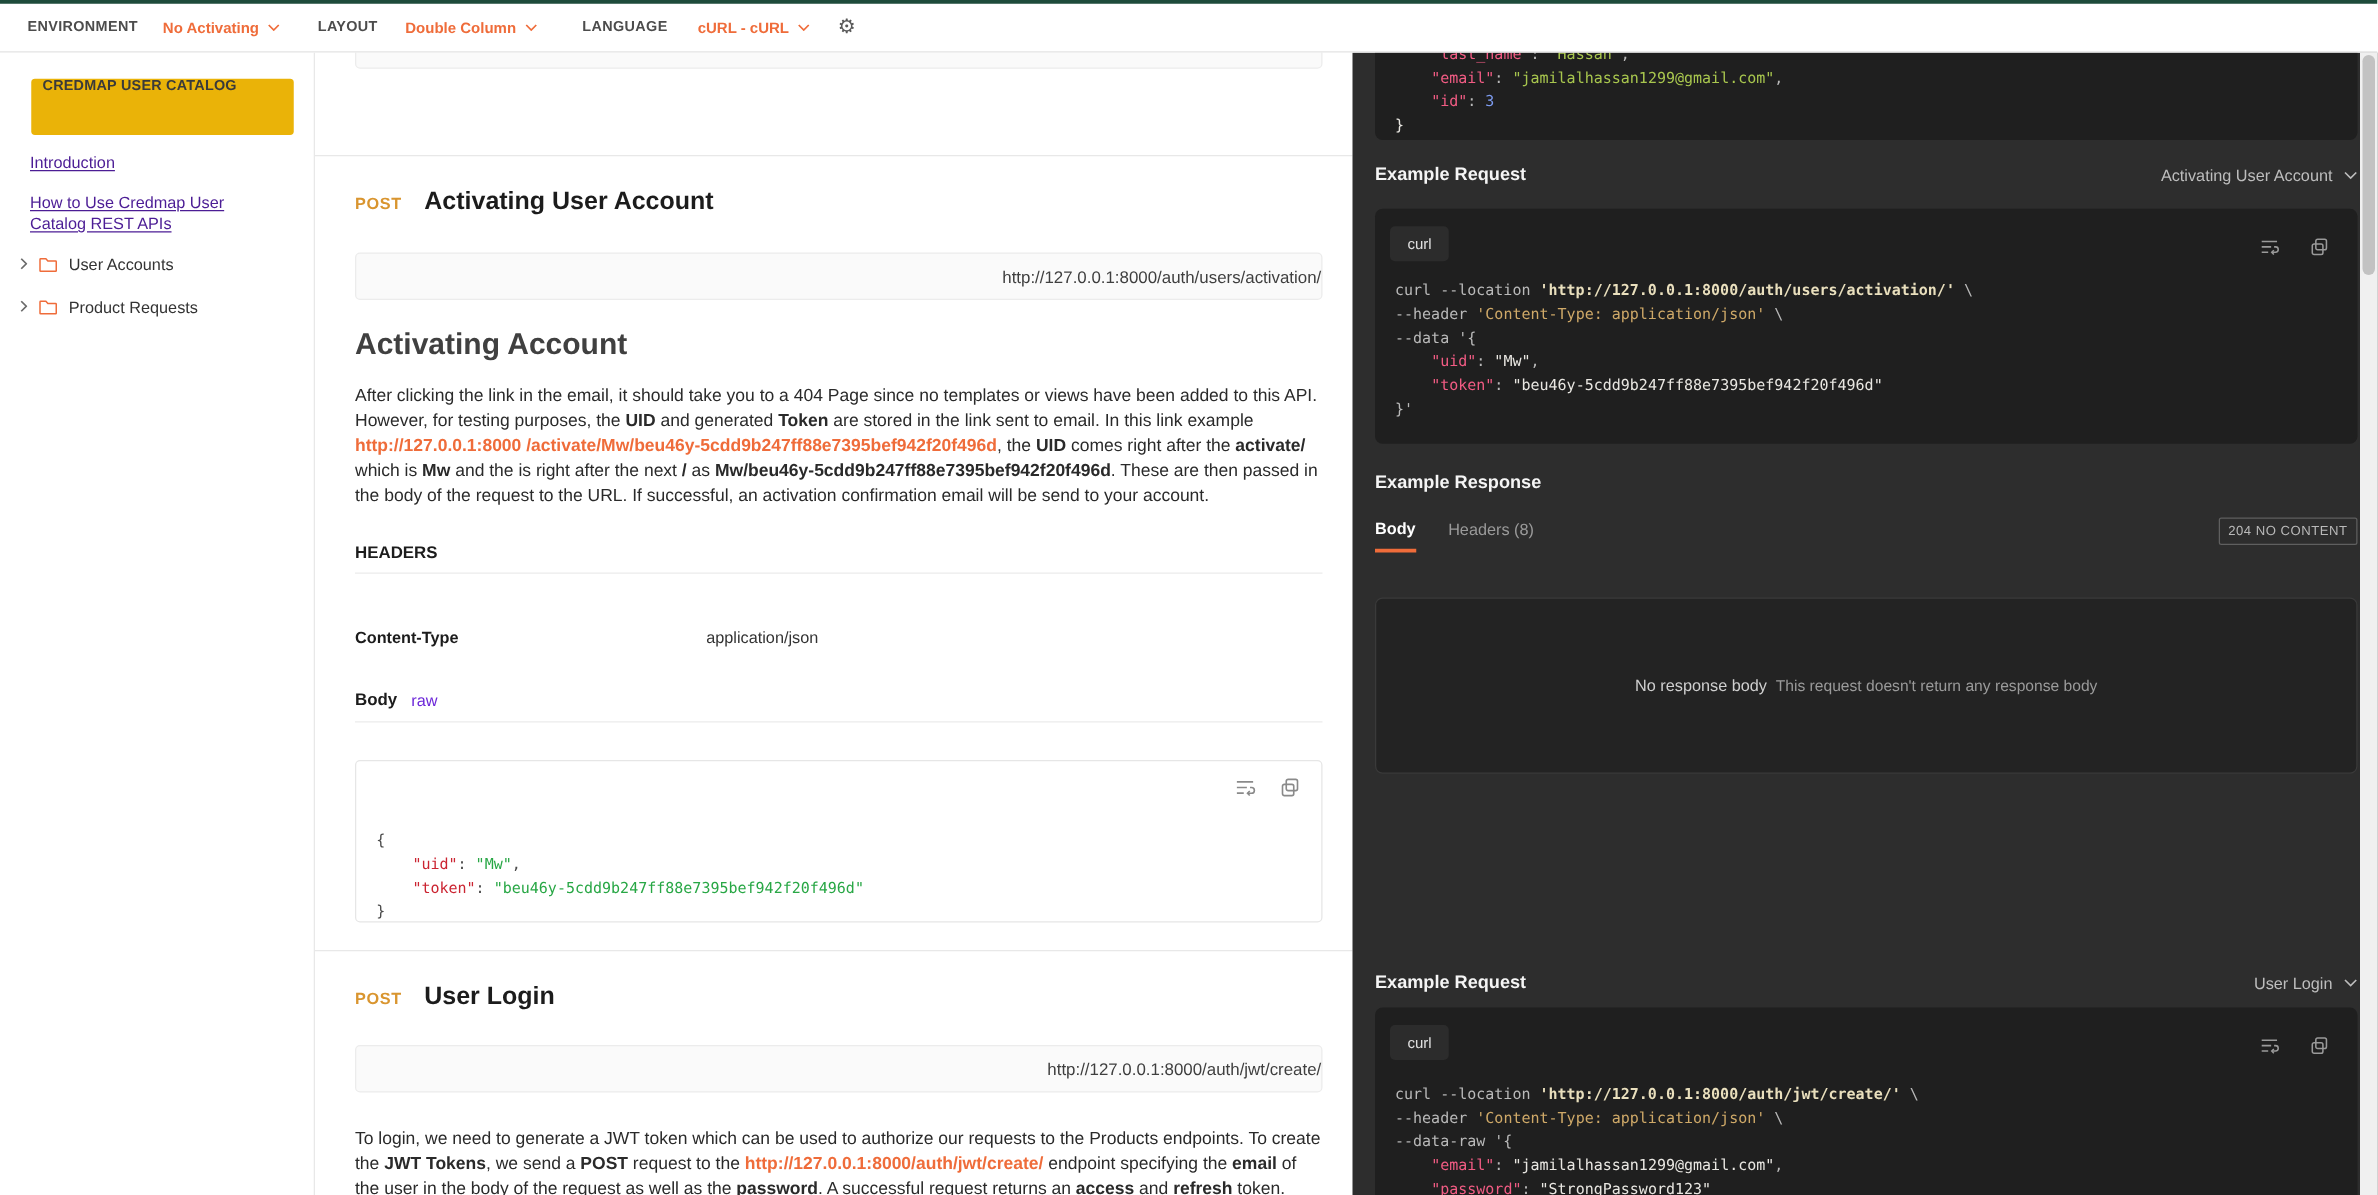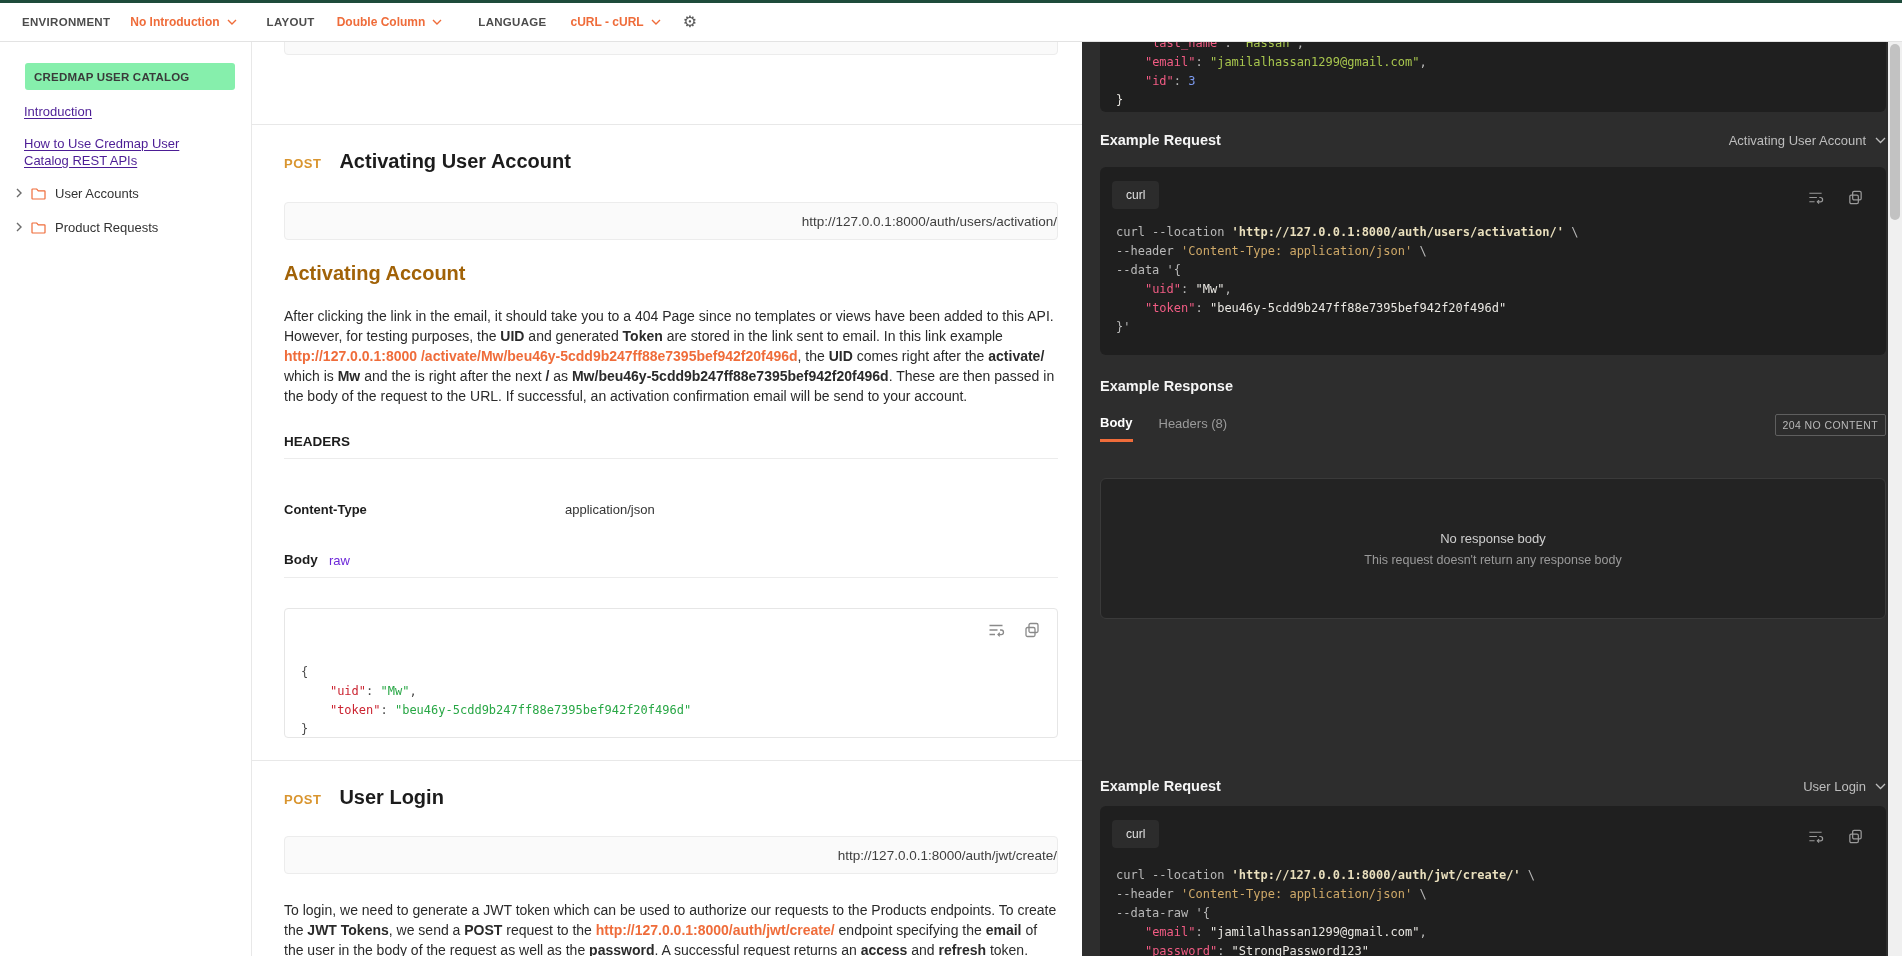--- a/index.html
+++ b/index.html
@@ -11,42 +11,42 @@
           border-bottom:1px solid #e3e3e3;display:flex;align-items:center;padding-left:22px;
           box-sizing:border-box;z-index:6;text-align:center;}
   .tb-label{font-size:11.5px;font-weight:700;color:#4c4c4c;letter-spacing:.3px;}
   .tb-value{font-size:12px;font-weight:700;color:#ef6c3a;display:flex;align-items:center;gap:7px;cursor:pointer;}
   .chev{display:inline-block;line-height:0;}
   .chev svg{display:block;}
   .gear{font-size:16px;color:#5a5a5a;cursor:pointer;line-height:1;}
   
   .sidebar{position:absolute;left:0;top:42px;width:252px;height:914px;background:#fff;
            border-right:1px solid #e8e8e8;box-sizing:border-box;}
-  .catalog-box{margin:21px 0 0 25px;width:210px;height:27px;background:#86efac;border-radius:3px;
-               display:flex;align-items:center;padding-left:9px;box-sizing:border-box;}
+  .catalog-box{margin:21px 0 0 25px;width:210px;height:45px;background:#eab308;border-radius:3px;
+               display:flex;padding-left:9px;box-sizing:border-box;}
   .catalog-box span{font-size:11.5px;font-weight:700;color:#3a3a3a;letter-spacing:.2px;}
   .side-link{display:block;margin:13px 0 0 24px;font-size:13px;color:#4c1d95;
              text-decoration:underline;text-underline-offset:2px;line-height:17px;cursor:pointer;}
   .side-link.wrap{width:192px;margin-top:15px;}
   .folder-row{display:flex;align-items:center;gap:9px;margin:14px 0 0 16px;cursor:pointer;height:20px;}
   .folder-row .chevr{color:#6b6b6b;line-height:0;}
   .folder-row .ficon{line-height:0;color:#ef6c3a;}
   .folder-row .flabel{font-size:13px;color:#333;}
   
   .main{position:absolute;left:252px;top:42px;width:830px;height:914px;background:#fff;}
   .partial-box{position:absolute;left:32px;top:-14px;width:774px;height:27px;background:#fafafa;
                border:1px solid #ececec;border-radius:4px;box-sizing:border-box;}
   .hr{position:absolute;left:0;width:830px;height:1px;background:#e8e8e8;}
   .ep-header{position:absolute;left:32px;display:flex;align-items:baseline;gap:18px;}
   .method{font-size:13px;font-weight:700;color:#d9952f;letter-spacing:.5px;}
   .ep-title{font-size:20px;font-weight:700;color:#1c1c1c;}
   .url-box{position:absolute;left:32px;width:774px;height:38px;background:#fafafa;border:1px solid #ececec;
            border-radius:4px;box-sizing:border-box;display:flex;align-items:center;padding-left:14px;justify-content:flex-end;}
   .url-box span{font-size:13.5px;color:#3f3f3f;}
-  .h2{position:absolute;left:32px;font-size:20px;font-weight:700;color:#a16207;}
+  .h2{position:absolute;left:32px;font-size:24px;font-weight:700;color:#404040;}
   .para{position:absolute;left:32px;width:774px;font-size:14px;line-height:20px;color:#2a2a2a;}
   .seg-b{font-weight:700;}
   .seg-link{color:#ef6c3a;font-weight:700;cursor:pointer;}
   .sec-label{position:absolute;left:32px;font-size:13.5px;font-weight:700;color:#1c1c1c;}
   .sec-border{position:absolute;left:32px;width:774px;height:1px;background:#ececec;}
   .kv-key{position:absolute;left:32px;font-size:13px;font-weight:700;color:#1c1c1c;}
   .kv-val{position:absolute;left:300px;font-size:13px;color:#333;margin-left:13px;}
   .body-mode{position:absolute;left:77px;font-size:13px;color:#6d28d9;}
   .code-box{position:absolute;left:32px;top:566px;width:774px;height:130px;background:#fff;
             border:1px solid #e6e6e6;border-radius:4px;box-sizing:border-box;}
@@ -75,36 +75,36 @@
                font-size:12px;color:#e0e0e0;cursor:pointer;}
   .dk-icon{position:absolute;top:22px;width:17px;height:17px;color:#9a9a9a;cursor:pointer;line-height:0;}
   .tabs-row{position:absolute;left:18px;width:786px;top:372px;display:flex;align-items:center;}
   .tab{font-size:13px;cursor:pointer;padding-bottom:9px;}
   .tab.active{color:#fff;font-weight:700;border-bottom:3px solid #ef6c3a;}
   .tab.inactive{color:#9a9a9a;margin-left:26px;}
   .status-badge{margin-left:auto;border:1px solid #5f5f5f;border-radius:2px;color:#b9b9b9;font-size:10.5px;
                 letter-spacing:.4px;padding:4px 7px;margin-bottom:6px;}
   .resp-card{position:absolute;left:18px;top:436px;width:786px;height:141px;background:#232323;
              border:1px solid #3a3a3a;border-radius:6px;box-sizing:border-box;
-             display:flex;flex-direction:column;align-items:center;justify-content:center;gap:7px;}
+             display:flex;flex-direction:row;align-items:center;justify-content:center;gap:7px;}
   .resp-title{font-size:13px;color:#cfcfcf;}
   .resp-sub{font-size:12.5px;color:#9a9a9a;}
   
   .scrollbar{position:absolute;left:1888px;top:42px;width:14px;height:914px;background:#f0f0f0;}
   .scroll-thumb{position:absolute;left:2px;top:2px;width:10px;height:176px;background:#c2c2c2;border-radius:5px;cursor:pointer;}
 </style>
 </head>
 <body>
 
 <div class="green-strip"></div>
 
 <div class="topbar">
   <span class="tb-label">ENVIRONMENT</span>
   <span class="tb-value" style="margin-left:20px;">
-    <span>No Introduction</span>
+    <span>No Activating</span>
     <span class="chev">
       <svg width="10" height="6" viewBox="0 0 10 6">
           <path d="M1 1l4 4 4-4" stroke="currentColor" stroke-width="1.4" fill="none"></path>
         </svg>
     </span>
   </span>
   <span class="tb-label" style="margin-left:30px;">LAYOUT</span>
   <span class="tb-value" style="margin-left:22px;">
     <span>Double Column</span>
     <span class="chev">

